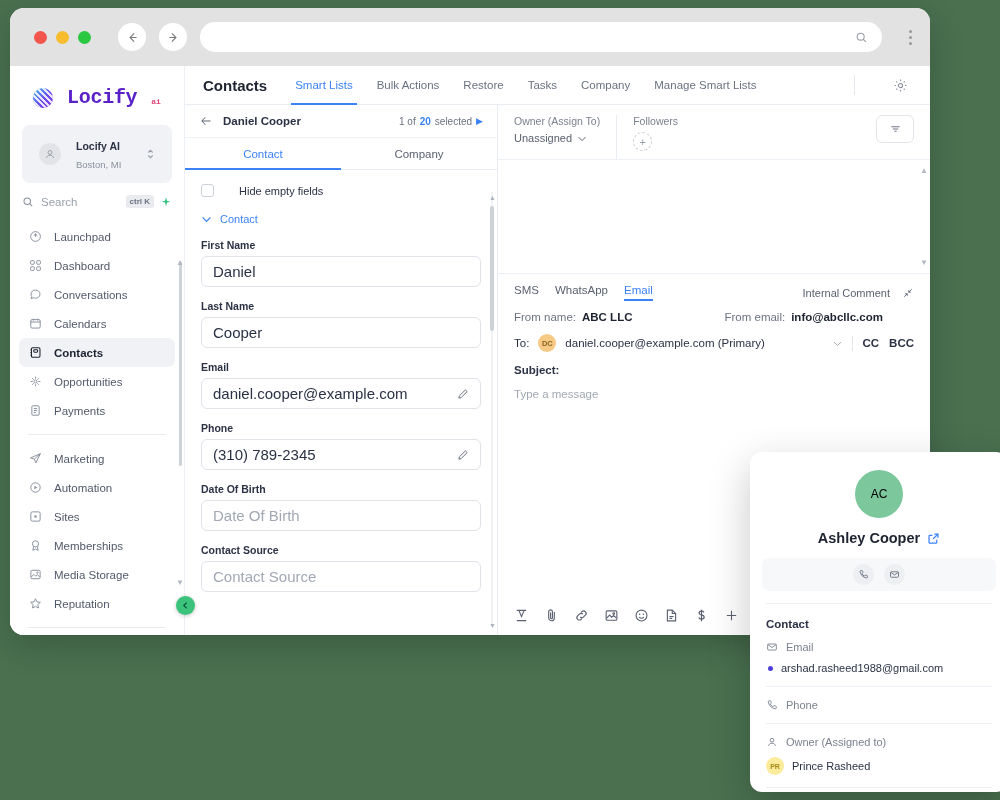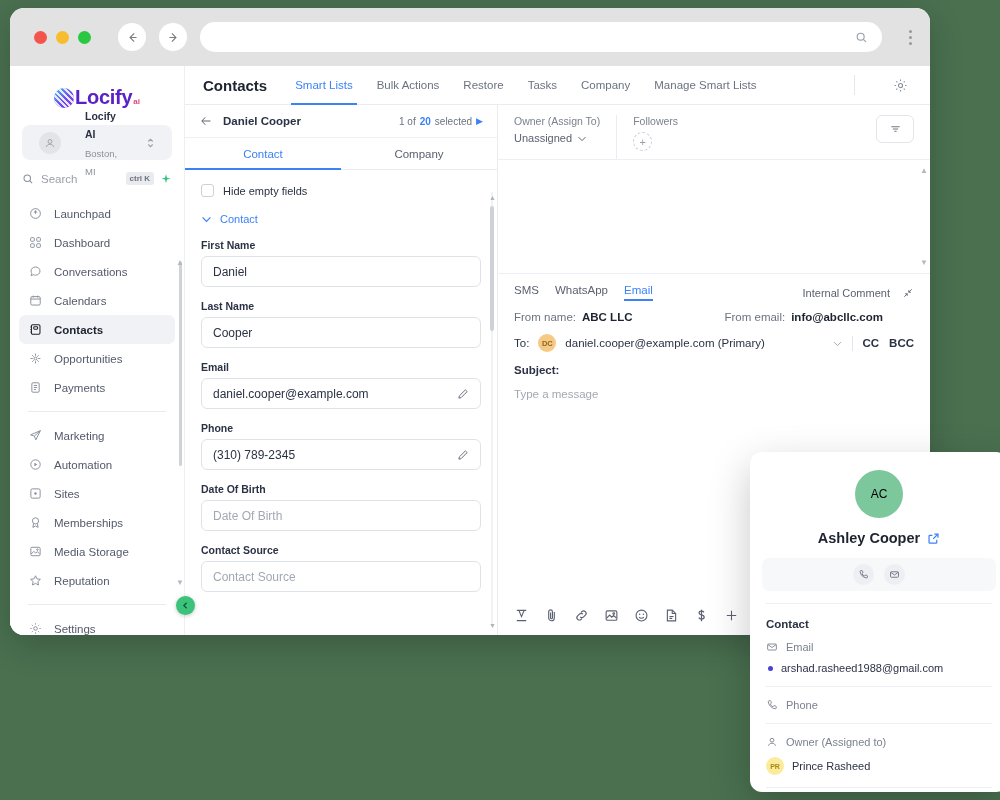--- a/index.html
+++ b/index.html
@@ -43,36 +43,36 @@
   .kebab { display: flex; flex-direction: column; gap: 3px; padding-left: 14px; }
   .kebab i { width: 3px; height: 3px; border-radius: 50%; background: #9a9a9a; display:block; }
 
   .appbody { display: flex; height: 569px; background: #fff; }
 
   
   .sidebar {
     width: 175px; background: #ffffff; border-right: 1px solid #eceff3;
     position: relative; padding-top: 16px; flex: 0 0 175px;
   }
-  .logo { display:flex; align-items:center; justify-content:center; gap:1px; margin: 4px 12px 16px; }
+  .logo { display:flex; align-items:center; justify-content:center; gap:14px; margin: 4px 12px 16px; font-family: Liberation Mono, monospace; }
   .logo-mark {
     width: 20px; height: 20px; border-radius: 50%;
     background: linear-gradient(135deg,#4cc5f0 0%, #6a4df0 55%, #8a3ce0 100%);
     position: relative; overflow: hidden;
   }
   .logo-mark::after{
     content:""; position:absolute; inset:0;
     background: repeating-linear-gradient(45deg, rgba(255,255,255,.85) 0 2px, transparent 2px 4px);
   }
   .logo-text { font-size: 20px; font-weight: 700; color: #5b21c9; letter-spacing: -.3px; }
   .logo-sub { font-size: 8px; color: #e0457b; font-weight: 700; align-self: flex-end; margin-bottom: 3px; }
 
   .workspace {
     margin: 0 12px 12px; background: #f1f2f5; border-radius: 8px;
-    height: 35px; display: flex; align-items: center; padding: 0 17px; gap: 24px;
+    height: 58px; display: flex; align-items: center; padding: 0 17px; gap: 15px;
   }
   .ws-ava {
     width: 22px; height: 22px; border-radius: 50%; background: #e2e4e8;
     display:flex; align-items:center; justify-content:center; color:#9aa0aa; font-size:11px;
   }
   .ws-txt { flex:1; line-height: 1.15; }
   .ws-name { font-size: 10.5px; font-weight: 700; color: #2b3245; }
   .ws-loc { font-size: 9.5px; color: #8a909c; }
   .ws-caret { color:#9aa0aa; font-size: 9px; line-height: .75; text-align:center;}
 
@@ -138,31 +138,31 @@
 
   .subtabs { display:flex; border-bottom:1px solid #e9ecf0; }
   .subtab {
     flex:1; text-align:center; font-size:11.5px; color:#5b6170; height:31px;
     display:flex; align-items:center; justify-content:center; position:relative;
   }
   .subtab.active { color:#3c82f6; }
   .subtab.active::after{ content:""; position:absolute; left:0; right:0; bottom:-1px; height:2px; background:#3c82f6;}
 
   .form { padding: 14px 16px 0; overflow:hidden; position:relative; flex:1; min-height:0;}
-  .chkrow { display:flex; align-items:center; gap:9px; margin-bottom: 16px; }
+  .chkrow { display:flex; align-items:center; gap:25px; margin-bottom: 16px; }
   .chk { width:13px; height:13px; border:1.3px solid #ccd1d8; border-radius:3px; }
   .chk-lbl { font-size:11px; color:#2b3245; }
   .sect { display:flex; align-items:center; gap:8px; margin-bottom:14px; color:#3c82f6; font-size:11px; font-weight:500;}
   .sect .cv { font-size:9px; }
 
   .field { margin-bottom: 13px; }
   .flabel { font-size:10.5px; font-weight:700; color:#2b3245; margin-bottom:5px; display:block;}
   .finput {
     height: 31px; border:1px solid #dfe3e8; border-radius:6px;
-    display:flex; align-items:center; padding: 0 11px; font-size:12px; color:#2b3245;
+    display:flex; align-items:center; padding: 0 11px; font-size:15px; color:#2b3245;
   }
   .finput.empty { color:#a2a8b3; }
   .fval { flex:1; }
   .pencil { color:#5b6170; font-size:11px; }
 
   .form-scroll { position:absolute; right:3px; top:36px; width:4px; height:125px; background:#cdd2d8; border-radius:3px;}
   .form-track { position:absolute; right:4px; top:22px; bottom:10px; width:2px; background:#f0f2f4;}
   .fs-up, .fs-dn { position:absolute; right:1px; color:#aeb4bd; font-size:8px; }
 
   

